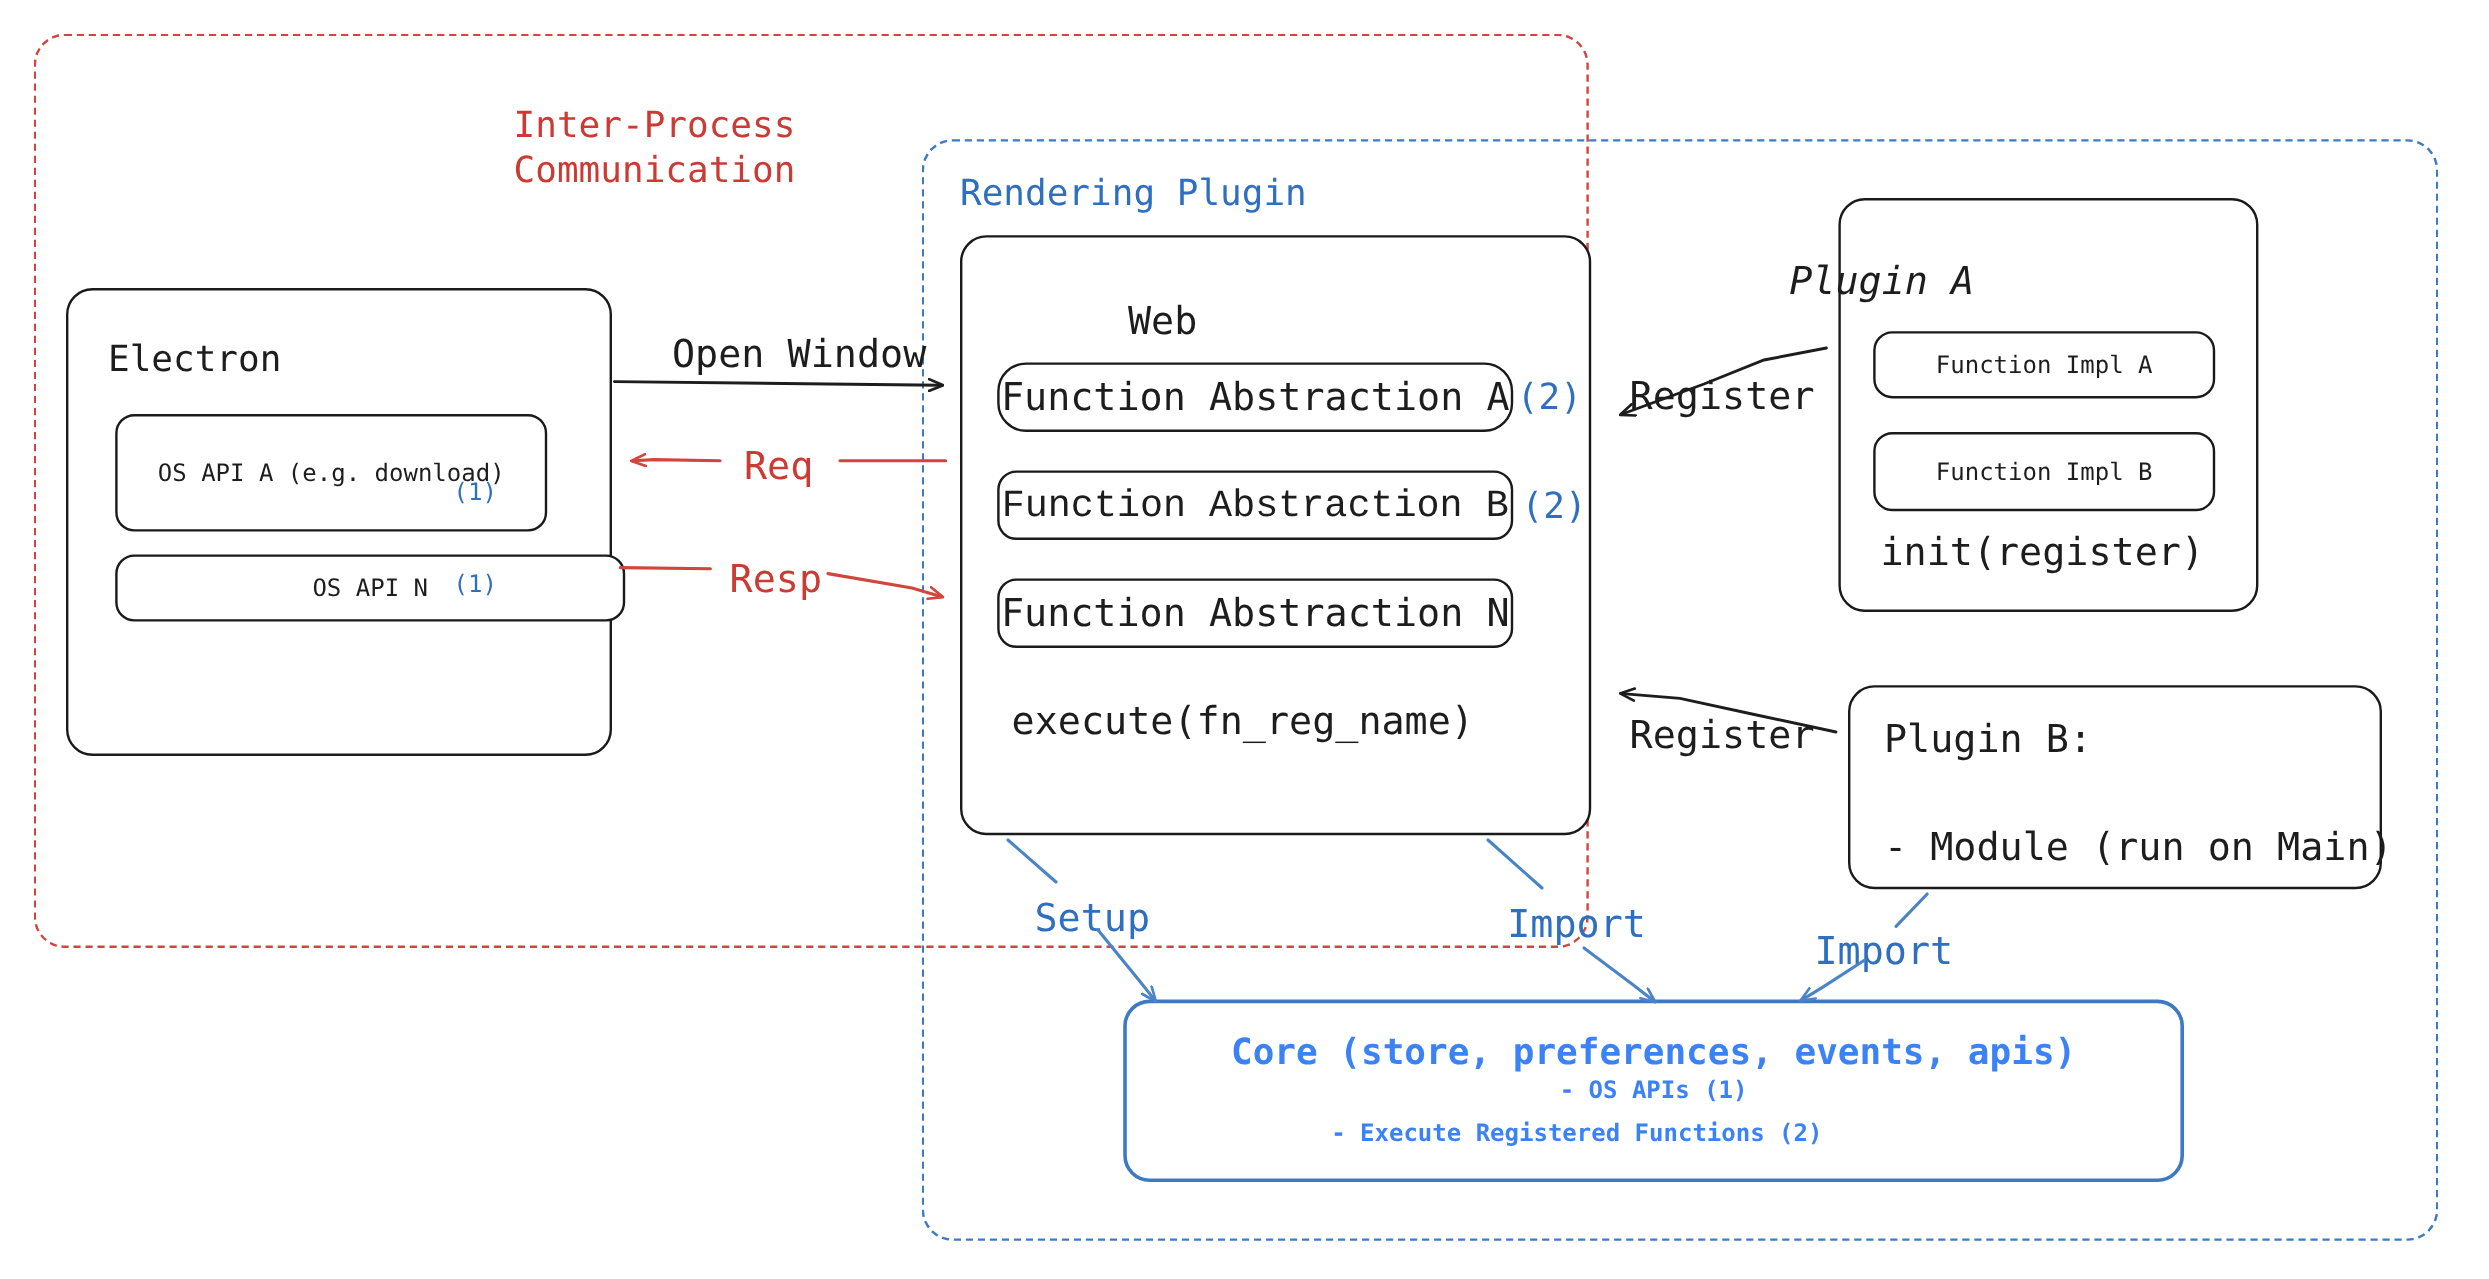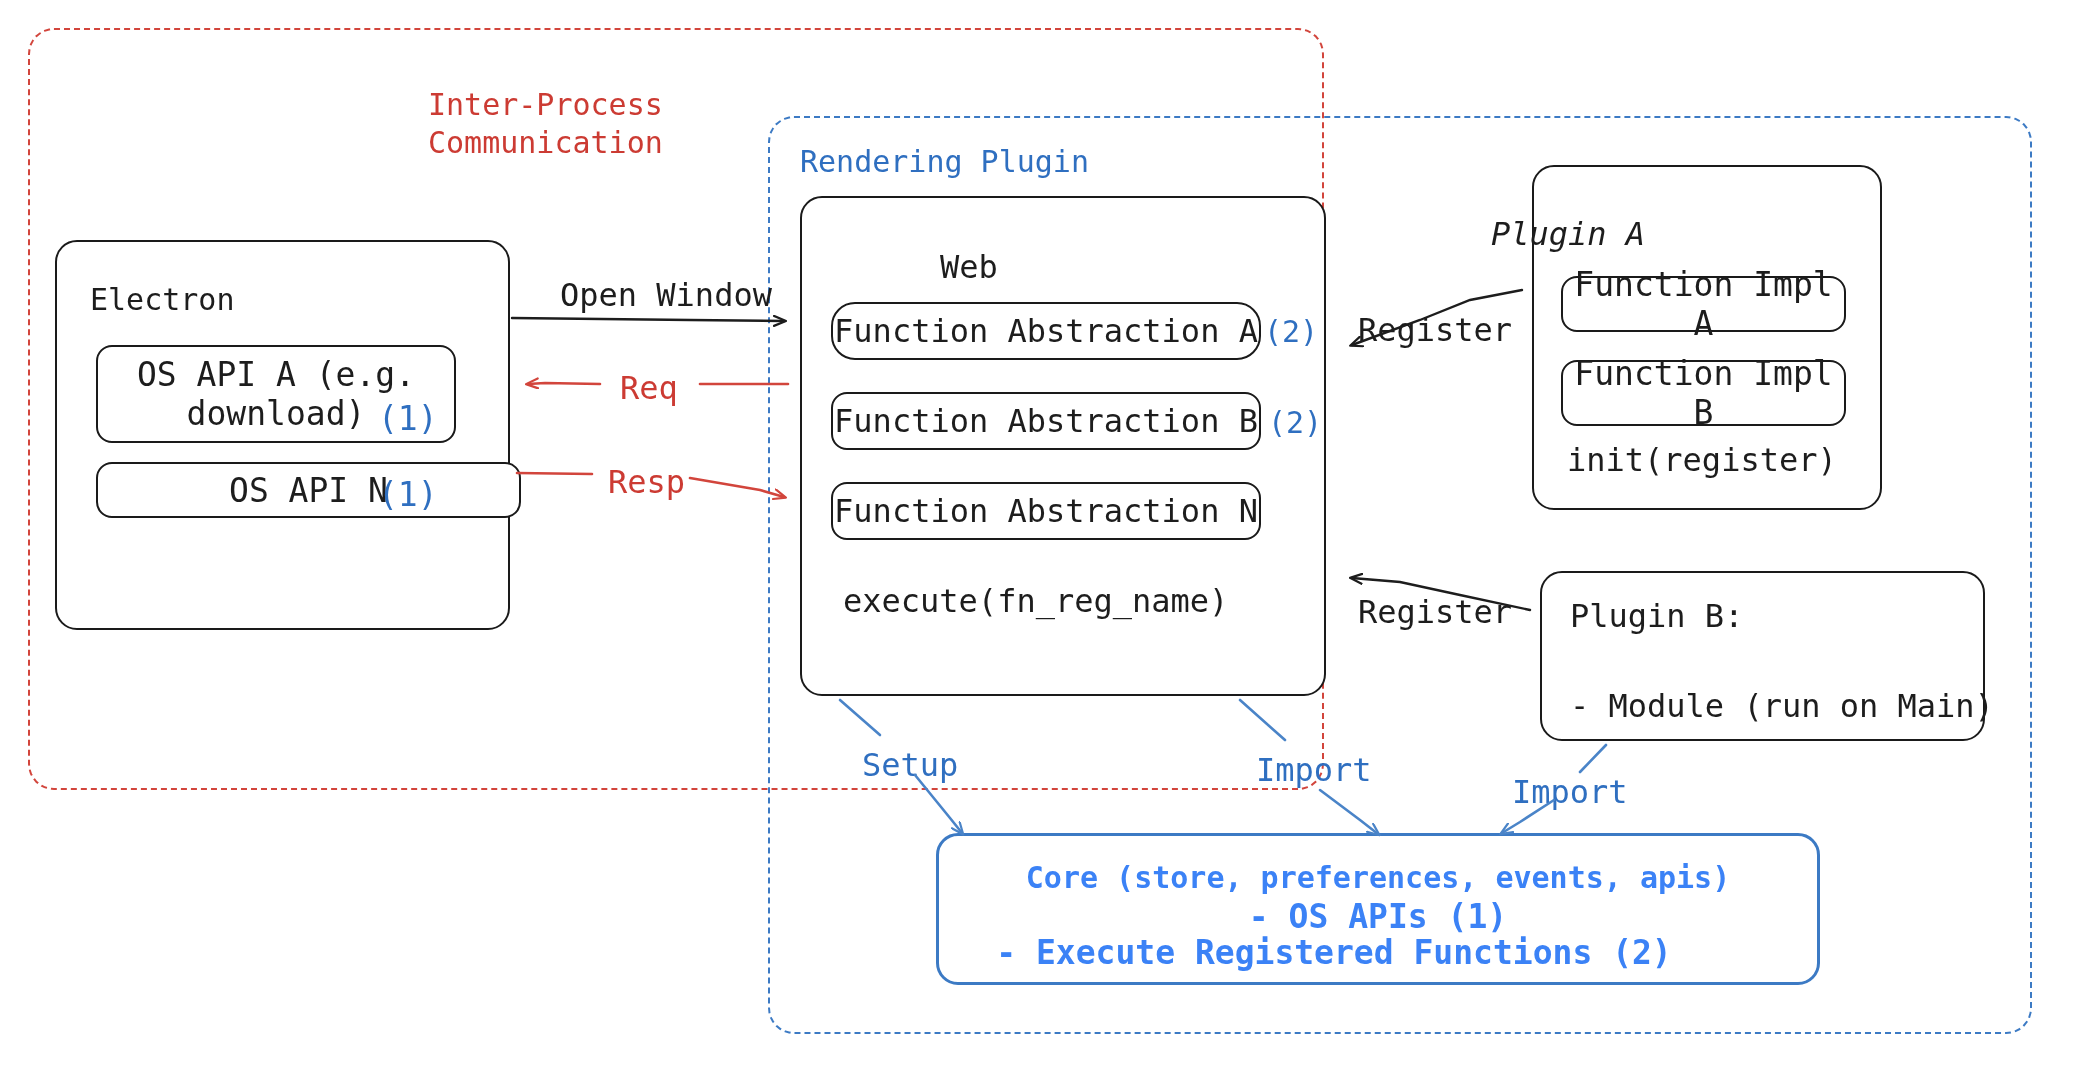--- a/index.html
+++ b/index.html
@@ -23,21 +23,21 @@
   .dash-blue{border-color:#3c7ac4;}
 
   .lbl{position:absolute;white-space:pre;line-height:1.28;}
 
   .t-black{color:#1d1d1d;}
   .t-red{color:#cc3b33;}
   .t-blue{color:#2f6fc0;}
   .t-bluebold{color:#3b82f6;font-weight:bold;}
 
   .center{display:flex;align-items:center;justify-content:center;text-align:center;}
-  .fs31{font-size:33px;}
+  .fs31{font-size:20px;}
   .fs32{font-size:32px;}
   .fs33{font-size:30px;}
 </style>
 </head>
 <body>
 
 <div id="stage">
 
   <div class="dashbox dash-red" style="left:28px;top:28px;width:1296px;height:762px;"></div>
 
@@ -65,21 +65,21 @@
 
   <div class="node box" style="left:800px;top:196px;width:526px;height:500px;"></div>
 
   <div class="lbl t-black fs32" style="left:940px;top:247px;">Web</div>
 
   <div class="node box inner center" style="left:831px;top:302px;width:430px;height:58px;border-radius:24px;">
     <span class="t-black fs32">Function Abstraction A</span>
   </div>
   <div class="lbl t-blue fs33" style="left:1264px;top:313px;">(2)</div>
 
-  <div class="node box inner center" style="left:831px;top:392px;width:430px;height:58px;">
+  <div class="node box inner center" style="left:831px;top:392px;width:430px;height:58px;font-family:Liberation Mono, monospace;">
     <span class="t-black fs32">Function Abstraction B</span>
   </div>
   <div class="lbl t-blue fs33" style="left:1268px;top:404px;">(2)</div>
 
   <div class="node box inner center" style="left:831px;top:482px;width:430px;height:58px;">
     <span class="t-black fs32">Function Abstraction N</span>
   </div>
 
   <div class="lbl t-black fs32" style="left:843px;top:581px;">execute(fn_reg_name)</div>
 
@@ -100,21 +100,21 @@
   <div class="node box" style="left:1540px;top:571px;width:445px;height:170px;"></div>
 
   <div class="lbl t-black fs32" style="left:1570px;top:596px;">Plugin B:</div>
   <div class="lbl t-black fs32" style="left:1570px;top:686px;">- Module (run on Main)</div>
 
   <div class="node" style="left:936px;top:833px;width:884px;height:152px;
               border:3px solid #3c7ac4;border-radius:22px;background:#fff;"></div>
 
   <div class="lbl t-bluebold fs33 center" style="left:936px;top:859px;width:884px;">Core (store, preferences, events, apis)</div>
   <div class="lbl t-bluebold fs31 center" style="left:936px;top:896px;width:884px;">- OS APIs (1)</div>
-  <div class="lbl t-bluebold fs31 center" style="left:924px;top:932px;width:820px;">- Execute Registered Functions (2)</div>
+  <div class="lbl t-bluebold fs31 center" style="left:904px;top:932px;width:820px;">- Execute Registered Functions (2)</div>
 
   <div class="lbl t-black fs32" style="left:560px;top:275px;">Open Window</div>
   <div class="lbl t-red fs32" style="left:620px;top:368px;">Req</div>
   <div class="lbl t-red fs32" style="left:608px;top:462px;">Resp</div>
   <div class="lbl t-black fs32" style="left:1358px;top:310px;">Register</div>
   <div class="lbl t-black fs32" style="left:1358px;top:592px;">Register</div>
   <div class="lbl t-blue fs32" style="left:862px;top:745px;">Setup</div>
   <div class="lbl t-blue fs32" style="left:1256px;top:750px;">Import</div>
   <div class="lbl t-blue fs32" style="left:1512px;top:772px;">Import</div>
 

